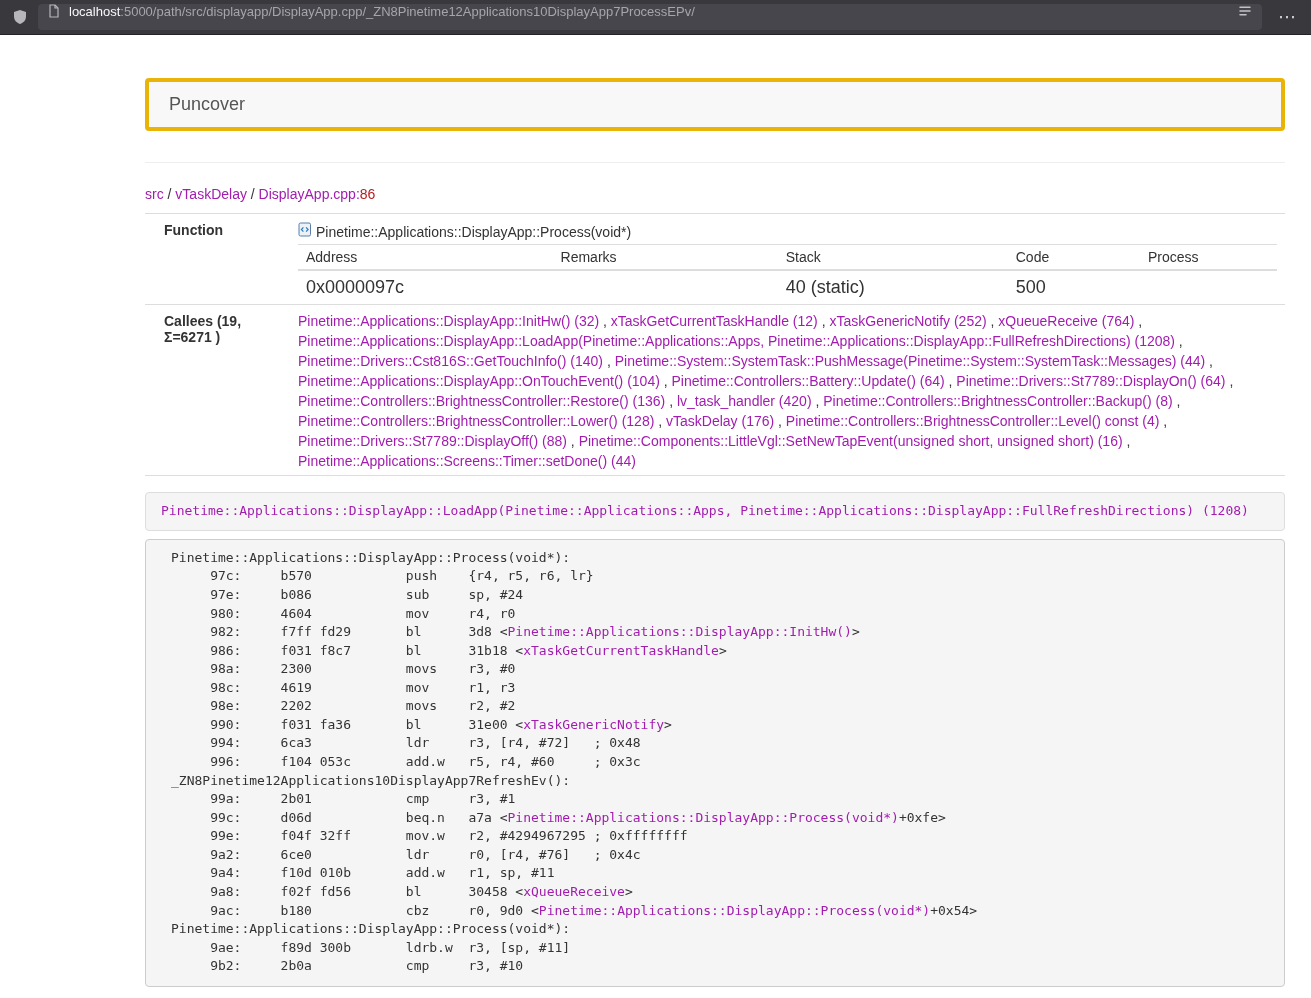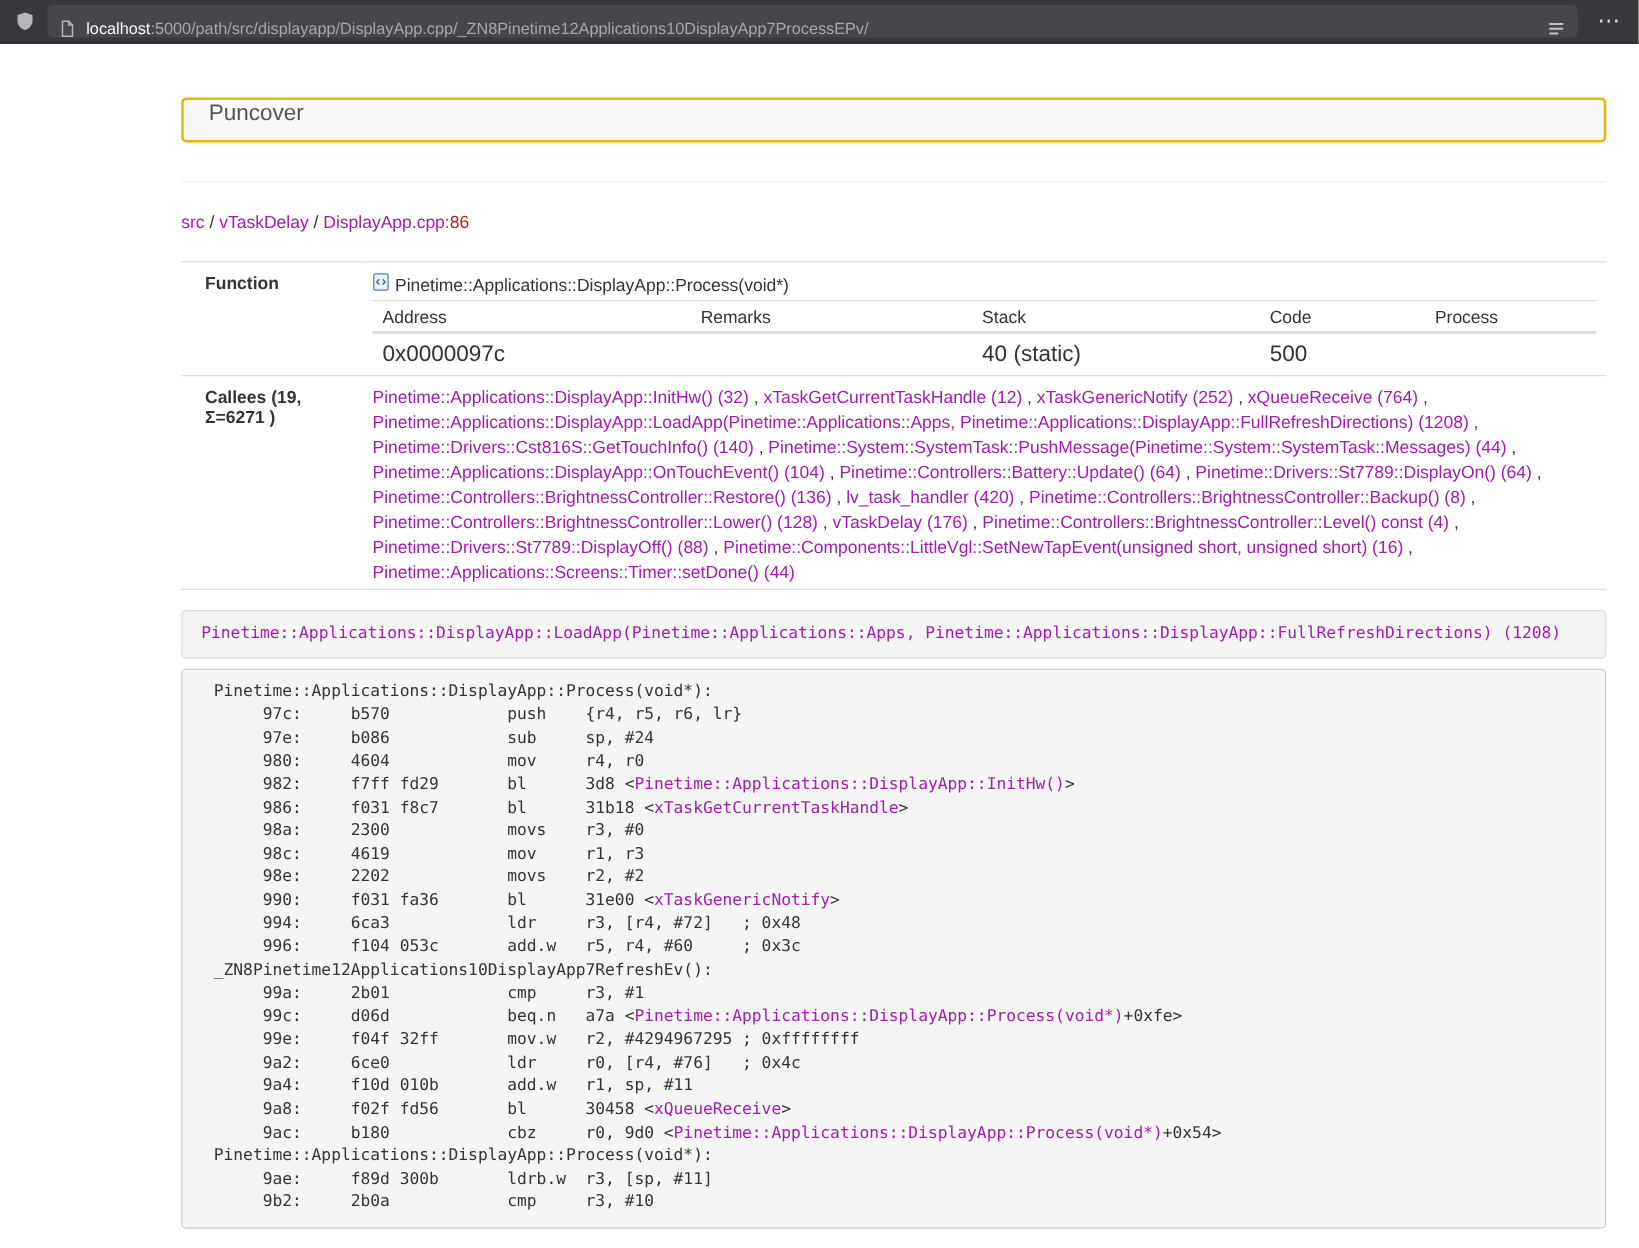--- a/index.html
+++ b/index.html
@@ -5,43 +5,43 @@
   *{box-sizing:border-box}
   html,body{margin:0;padding:0}
   body{width:1311px;height:998px;overflow:hidden;background:#fff;
        font-family:"Liberation Sans",sans-serif;font-size:14px;color:#333}
   a{color:#a21caf;text-decoration:none;cursor:pointer}
 
   
   .chrome{height:35px;background:#38383d;display:flex;align-items:center;
           padding:0 12px;border-bottom:1px solid #232228}
   .shield{display:flex;margin-right:10px}
-  .urlbar{flex:1;display:flex;align-items:flex-end;height:26px;background:#47464c;
+  .urlbar{flex:1;display:flex;align-items:flex-start;height:26px;background:#47464c;
           border-radius:4px;padding:0 10px;margin-right:14px}
   .pageicon{display:flex;margin-right:9px}
   .url{font-size:13px;white-space:nowrap;overflow:hidden;flex:1}
   .url-host{color:#f9f9fa}
   .url-path{color:#a5a5ab}
   .reader{display:flex;margin-left:8px}
   .menu-dots{color:#d4d4d8;font-size:18px;line-height:1;padding:0 2px;
              letter-spacing:1px;cursor:pointer;font-family:"DejaVu Sans",sans-serif}
 
   
   .container{width:1140px;margin-left:145px}
-  .navbar{margin-top:43px;height:36px;background:#f8f8f8;border:2px solid #eab308;
-          border-radius:4px;display:flex;}
+  .navbar{margin-top:43px;height:53px;background:#f8f8f8;border:4px solid #eab308;
+          border-radius:4px;display:flex;align-items:center}
   .brand{font-size:18px;color:#555;padding:0 20px}
   hr.divider{border:none;border-top:1px solid #eee;margin:31px 0 21px}
 
   .breadcrumb{font-size:14px;line-height:20px}
   .crumb-sep{color:#333;white-space:pre}
   .line-no{color:#b91c1c}
 
   
-  table.fn{width:100%;border-collapse:collapse;margin-top:22px}
+  table.fn{width:100%;border-collapse:collapse;margin-top:9px}
   table.fn>tbody>tr>th{width:145px;text-align:left;vertical-align:top;font-weight:bold;
           padding:8px 8px 8px 19px;border-top:1px solid #ddd;font-size:14px}
   table.fn>tbody>tr>td{vertical-align:top;padding:8px 8px 2px;border-top:1px solid #ddd}
   table.fn>tbody>tr:last-child>th,
   table.fn>tbody>tr:last-child>td{border-bottom:1px solid #ddd}
   table.fn>tbody>tr>td.callees{padding:6px 8px 4px;line-height:20px}
 
   .fn-title{display:flex;align-items:center;gap:4px;line-height:20px}
 
   table.metrics{width:100%;border-collapse:collapse;margin-top:2px}

